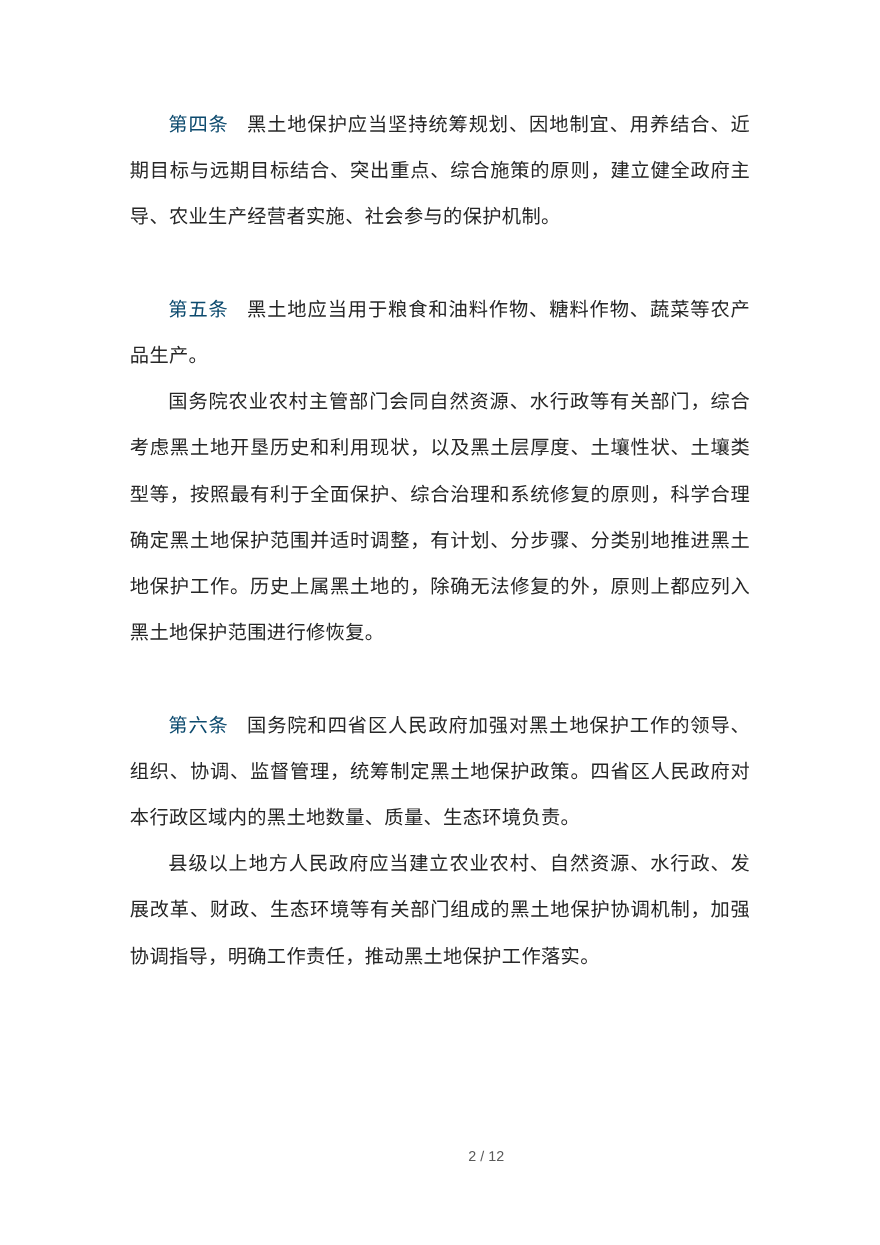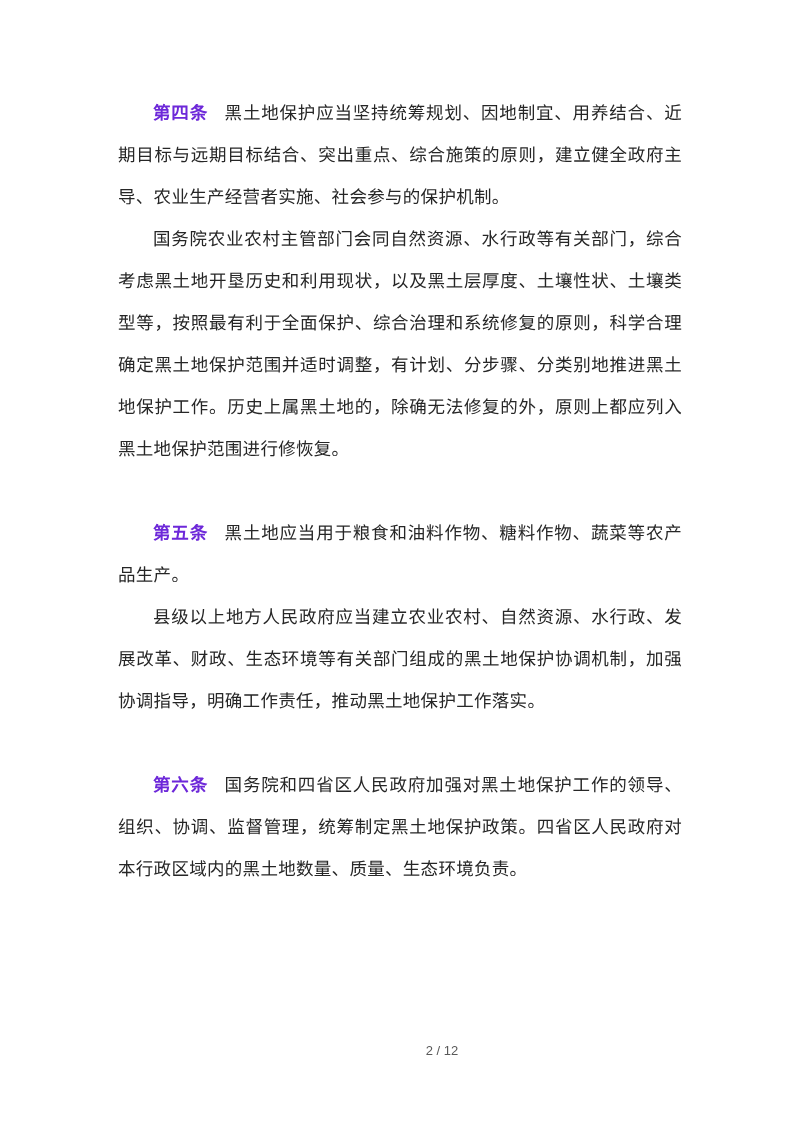--- a/index.html
+++ b/index.html
@@ -29,22 +29,22 @@
   }
   .para {
     margin: 0;
     text-indent: 2em;
     word-break: break-all;
   }
   .para.new-section {
     margin-top: 42px;
   }
   .article-label {
-    font-weight: bold;
-    color: #6d28d9;
+    font-weight: normal;
+    color: #0c4a6e;
   }
   .article-label:not(:empty) {
     margin-right: 0.95em;
   }
   .footer {
     position: absolute;
     left: 0;
     top: 1042px;
     width: 100%;
     text-align: center;
@@ -55,28 +55,28 @@
   }
 </style>
 </head>
 <body>
 
 <div class="page">
   <div class="content">
 
     <p class="para"><strong class="article-label">第四条</strong><span>黑土地保护应当坚持统筹规划、因地制宜、用养结合、近期目标与远期目标结合、突出重点、综合施策的原则，建立健全政府主导、农业生产经营者实施、社会参与的保护机制。</span></p>
 
+    <p class="para new-section"><strong class="article-label">第五条</strong><span>黑土地应当用于粮食和油料作物、糖料作物、蔬菜等农产品生产。</span></p>
+
     <p class="para"><span>国务院农业农村主管部门会同自然资源、水行政等有关部门，综合考虑黑土地开垦历史和利用现状，以及黑土层厚度、土壤性状、土壤类型等，按照最有利于全面保护、综合治理和系统修复的原则，科学合理确定黑土地保护范围并适时调整，有计划、分步骤、分类别地推进黑土地保护工作。历史上属黑土地的，除确无法修复的外，原则上都应列入黑土地保护范围进行修恢复。</span></p>
 
-    <p class="para new-section"><strong class="article-label">第五条</strong><span>黑土地应当用于粮食和油料作物、糖料作物、蔬菜等农产品生产。</span></p>
 
+    <p class="para new-section"><strong class="article-label">第六条</strong><span>国务院和四省区人民政府加强对黑土地保护工作的领导、组织、协调、监督管理，统筹制定黑土地保护政策。四省区人民政府对本行政区域内的黑土地数量、质量、生态环境负责。</span></p>
 
     <p class="para"><span>县级以上地方人民政府应当建立农业农村、自然资源、水行政、发展改革、财政、生态环境等有关部门组成的黑土地保护协调机制，加强协调指导，明确工作责任，推动黑土地保护工作落实。</span></p>
-
-    <p class="para new-section"><strong class="article-label">第六条</strong><span>国务院和四省区人民政府加强对黑土地保护工作的领导、组织、协调、监督管理，统筹制定黑土地保护政策。四省区人民政府对本行政区域内的黑土地数量、质量、生态环境负责。</span></p>
 
 
   </div>
 
   <div class="footer">
     <span>2 / 12</span>
   </div>
 </div>
 
 </body></html>

